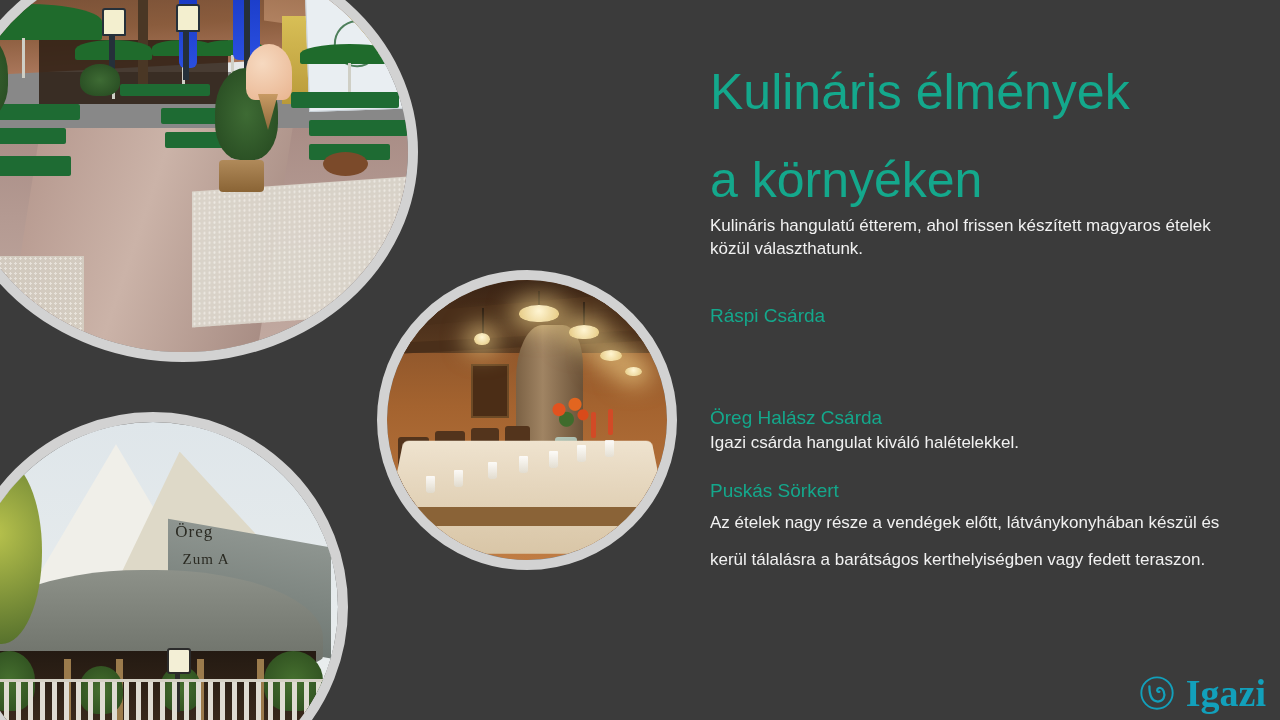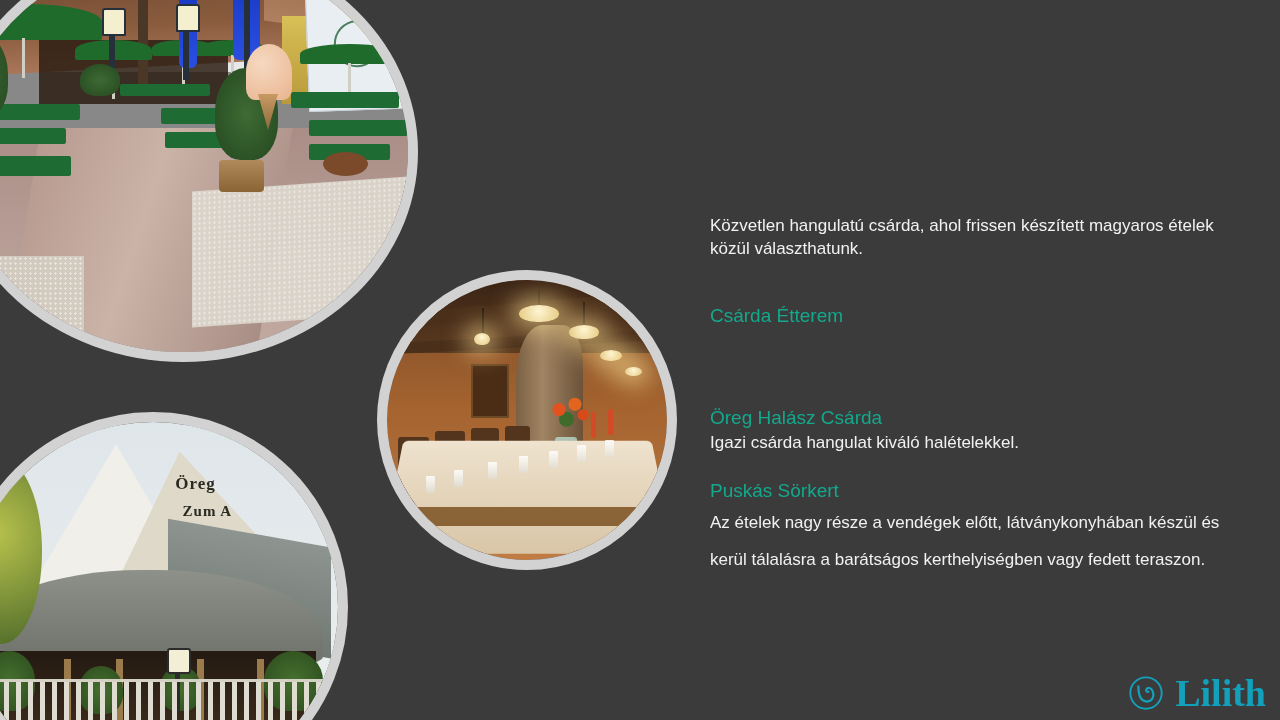--- a/index.html
+++ b/index.html
@@ -124,21 +124,21 @@
   .cs-fence{position:absolute;left:0;bottom:14%;width:100%;height:15%;
     background:repeating-linear-gradient(90deg,#dfdcd2 0 5px,transparent 5px 12px);
     border-top:3px solid #d4d0c4;border-bottom:3px solid #d4d0c4;}
   .cs-tree{position:absolute;left:-2%;top:10%;width:22%;height:50%;
     background:radial-gradient(circle at 40% 40%,#b9c34d,#4f6b2a);border-radius:50%;}
   .cs-lamp{position:absolute;left:56%;top:66%;width:5px;height:46px;background:#2b2b2b;}
   .cs-lamp:before{content:"";position:absolute;left:-8px;top:-18px;width:20px;height:22px;
     background:#f3efd6;border:2px solid #2b2b2b;border-radius:3px;}
   .cs-bush{position:absolute;background:radial-gradient(#46702f,#2b4a1d);border-radius:50% 50% 40% 40%;}
   .cs-text{position:absolute;color:#2a2a22;font-family:"Liberation Serif",serif;
-    font-weight:bold;letter-spacing:1px;}
+    font-weight:normal;letter-spacing:1px;margin-top:48px;}
 
   
   .content{position:absolute;left:710px;top:0;width:520px;height:720px;}
   .slide-title{
     position:absolute;left:0;top:48px;width:520px;
     color:#14a88c;font-size:50px;line-height:88px;font-weight:400;
     letter-spacing:0px;white-space:pre-line;
   }
   .section{position:absolute;left:0;width:520px;}
   .sec-head{color:#14a88c;font-size:19px;line-height:26px;font-weight:400;}
@@ -268,27 +268,29 @@
     <div class="cs-bush" style="left:52%;top:66%;width:11%;height:12%;"></div>
     <div class="cs-bush" style="right:4%;top:62%;width:16%;height:16%;"></div>
     <div class="cs-lamp"></div>
     <div class="cs-fence"></div>
 
   </div>
 </div>
 
 <div class="content">
 
+  <div class="slide-title">Kulináris élmények
+a környéken</div>
 
   <div class="section" id="sec-mithrasz">
-    <div class="sec-body">Közvetlen hangulatú csárda, ahol frissen készített magyaros ételek közül választhatunk.</div>
+    <div class="sec-body">Kulináris hangulatú étterem, ahol frissen készített magyaros ételek közül választhatunk.</div>
   </div>
 
   <div class="section" id="sec-raspi">
-    <div class="sec-head">Csárda Étterem</div>
+    <div class="sec-head">Ráspi Csárda</div>
   </div>
 
   <div class="section" id="sec-oreg">
     <div class="sec-head">Öreg Halász Csárda</div>
     <div class="sec-body">Igazi csárda hangulat kiváló halételekkel.</div>
   </div>
 
   <div class="section" id="sec-puskas">
     <div class="sec-head">Puskás Sörkert</div>
     <div class="sec-body loose">Az ételek nagy része a vendégek előtt, látványkonyhában készül és kerül tálalásra a barátságos kerthelyiségben vagy fedett teraszon.</div>
@@ -296,14 +298,14 @@
 
 </div>
 
 <div class="logo">
   <span class="logo-mark">
     <svg viewBox="0 0 40 40" width="38" height="38" aria-hidden="true">
       <circle cx="20" cy="20" r="16.5" fill="none" stroke="#12a0bb" stroke-width="2"></circle>
       <path d="M12 13 C12 24, 15 29, 21 29 C27 29, 29 23, 27 18 C25.5 14.5, 22 13.5, 20.5 16 C19.5 17.8, 21 19.5, 22.5 18.6" fill="none" stroke="#12a0bb" stroke-width="2.4" stroke-linecap="round" stroke-linejoin="round"></path>
     </svg>
   </span>
-  <span class="logo-word">Lilith</span>
+  <span class="logo-word">Igazi</span>
 </div>
 
 </body></html>

